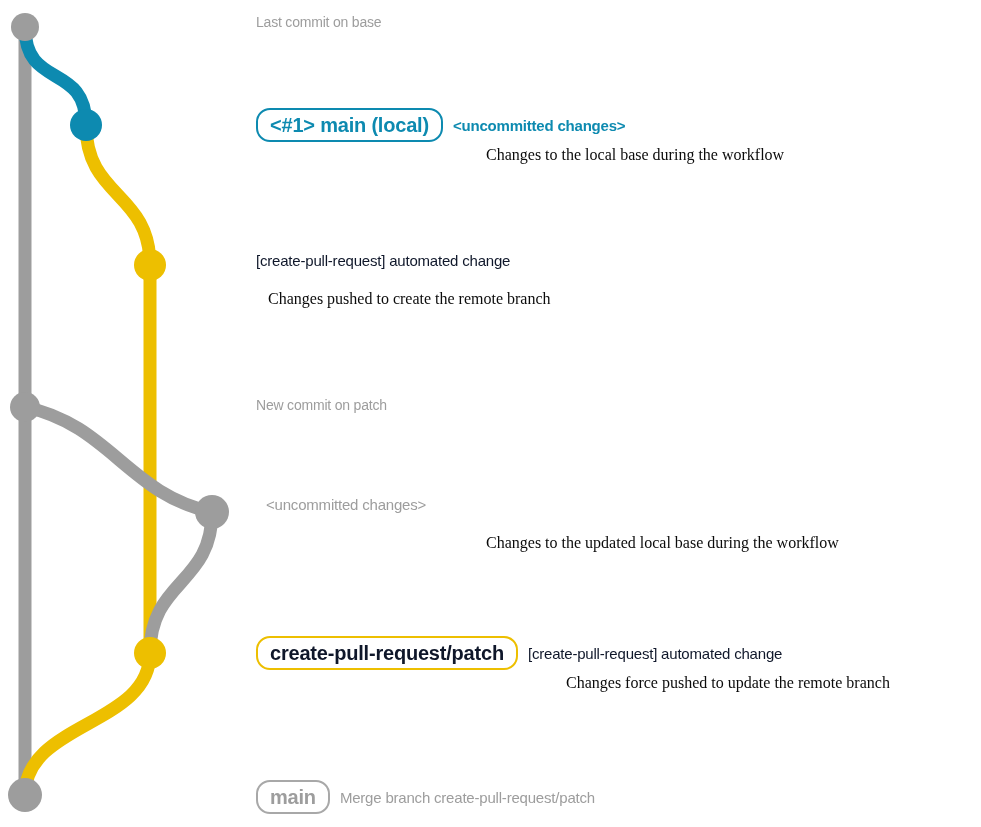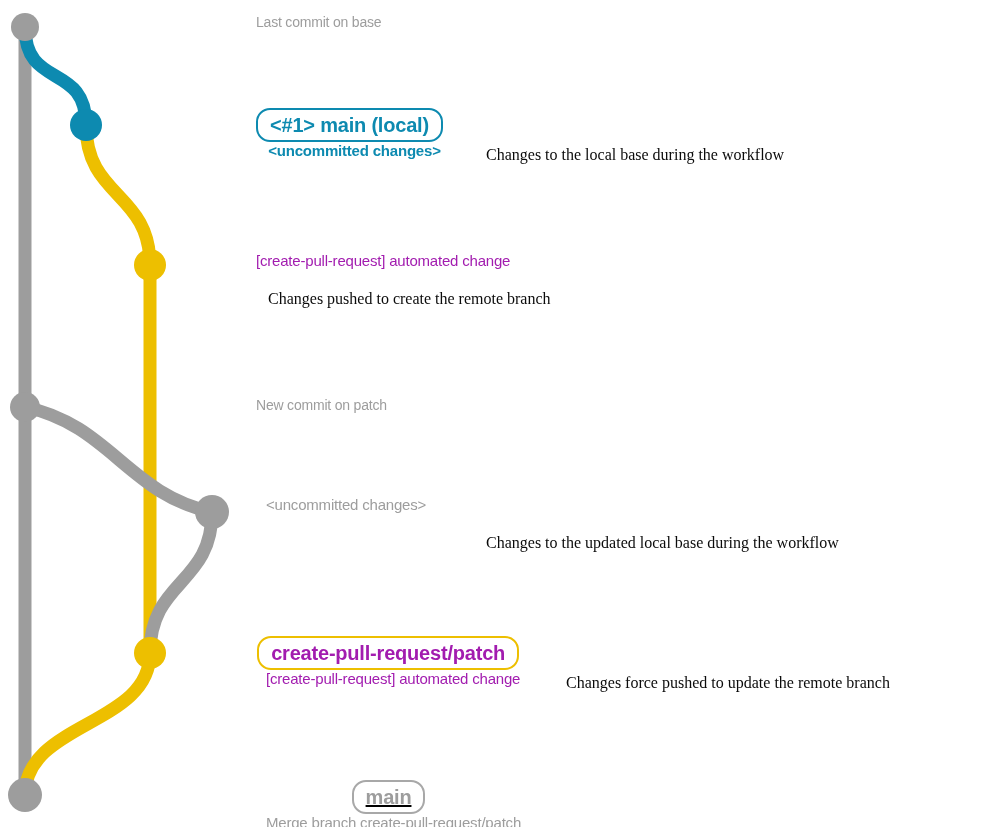--- a/index.html
+++ b/index.html
@@ -20,21 +20,20 @@
     position: absolute;
     left: 0;
     top: 0;
     width: 981px;
     height: 827px;
   }
   .row {
     position: absolute;
     display: flex;
     align-items: center;
-    flex-direction: column;
   }
   .pill {
     display: inline-flex;
     align-items: center;
     justify-content: center;
     box-sizing: border-box;
     border-radius: 14px;
     border-width: 2px;
     border-style: solid;
     background: #ffffff;
@@ -66,21 +65,21 @@
   .heading {
     position: absolute;
     font-family: "Liberation Sans", sans-serif;
     font-size: 14px;
     font-weight: 400;
     letter-spacing: -0.2px;
     white-space: nowrap;
   }
   
   .c-teal { color: #0d8ab0; }
-  .c-yellow { color: #a21caf; }
+  .c-yellow { color: #0f172a; }
   .c-gray { color: #9d9d9d; }
   .b-teal { border-color: #0d8ab0; }
   .b-yellow { border-color: #edbf00; }
   .b-gray { border-color: #a8a8a8; }
   .gap-8 { margin-left: 10px; }
 </style>
 </head>
 <body>
 
 <svg id="graph-canvas" viewBox="0 0 981 827" xmlns="http://www.w3.org/2000/svg">
@@ -131,16 +130,16 @@
   <span class="subject c-gray gap-8">&lt;uncommitted changes&gt;</span>
 </div>
 <div class="desc" style="left:486px; top:534px;">Changes to the updated local base during the workflow</div>
 
 <div class="row" style="left:256px; top:636px;">
   <span class="pill c-yellow b-yellow">create-pull-request/patch</span>
   <span class="subject c-yellow gap-8">[create-pull-request] automated change</span>
 </div>
 <div class="desc" style="left:566px; top:674px;">Changes force pushed to update the remote branch</div>
 
-<div class="row" style="left:256px; top:780px;text-decoration:underline;">
+<div class="row" style="left:256px; top:780px;">
   <span class="pill c-gray b-gray">main</span>
   <span class="subject c-gray gap-8">Merge branch create-pull-request/patch</span>
 </div>
 
 </body></html>

